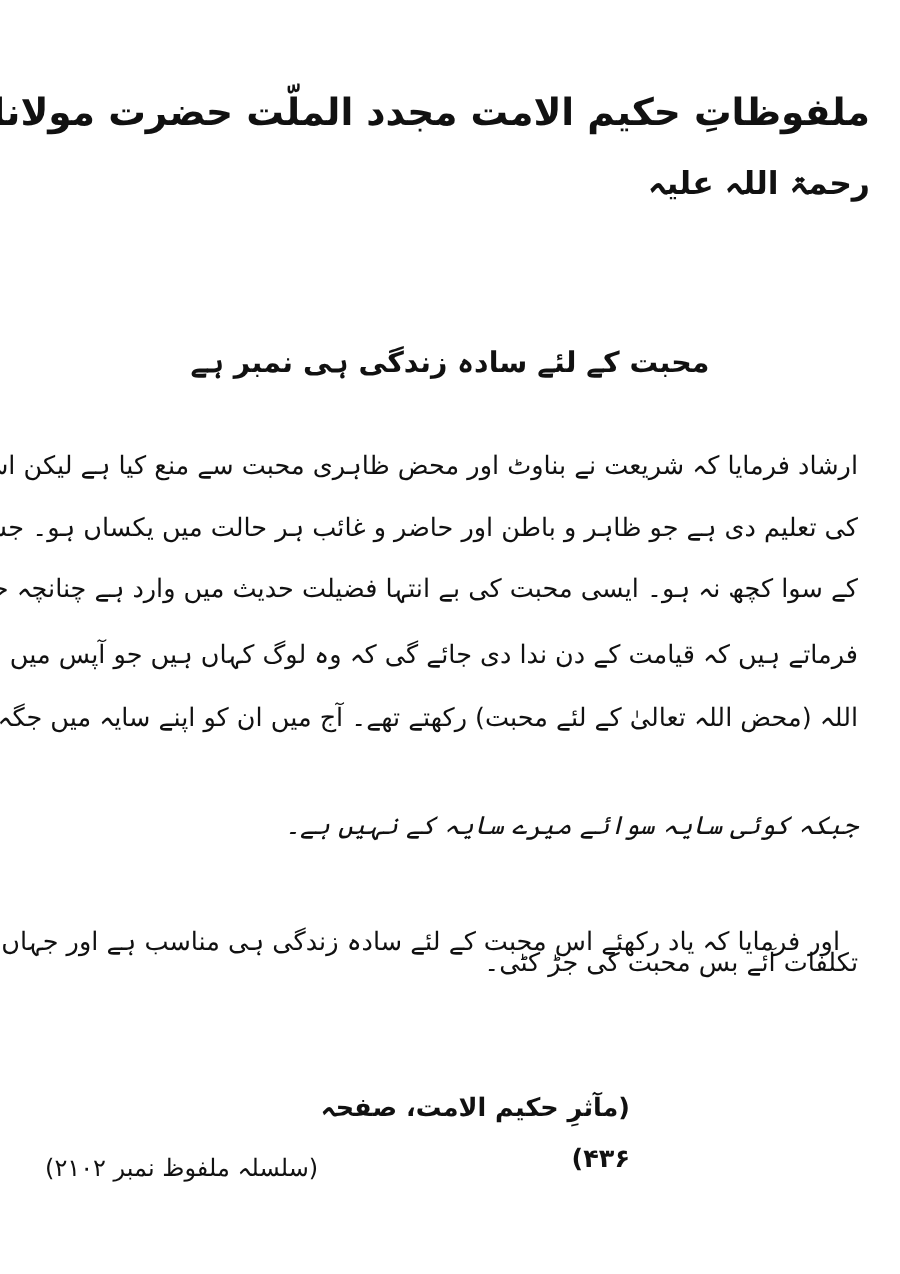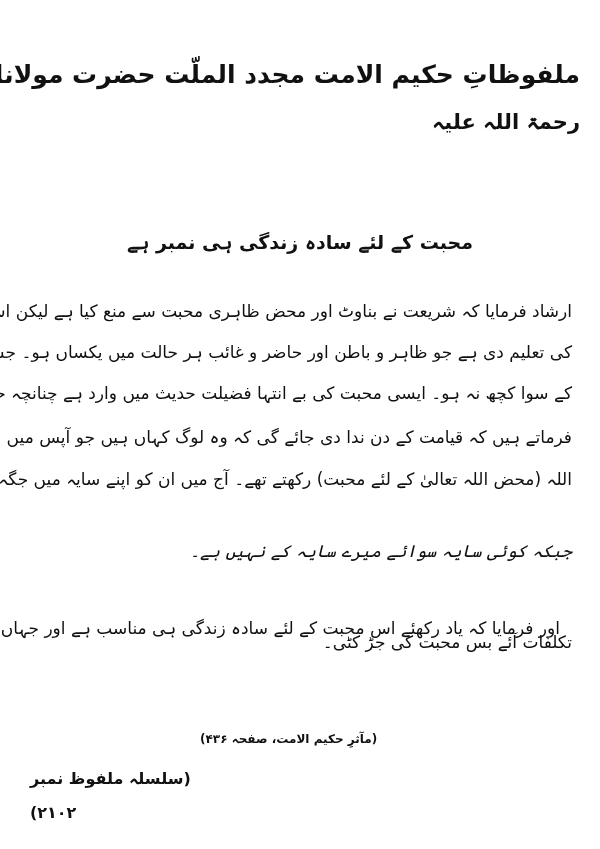--- a/index.html
+++ b/index.html
@@ -28,25 +28,25 @@
   .l1 { right: 28px; top: 294px; left: 28px; text-align: justify; text-align-last: justify; }
   .l2 { right: 28px; top: 335px; left: 28px; text-align: justify; text-align-last: justify; }
   .l3 { right: 28px; top: 376px; left: 28px; text-align: justify; text-align-last: justify; }
   .l4 { right: 28px; top: 420px; left: 28px; text-align: justify; text-align-last: justify; }
   .l5 { right: 28px; top: 462px; left: 28px; text-align: justify; text-align-last: justify; }
   .l6 { right: 28px; top: 534px; font-style: italic; }
   .l7 { right: 40px; top: 580px; left: 28px; text-align: justify; text-align-last: justify; margin-top: 31px; }
   .l8 { right: 28px; top: 594px; margin-top: 31px; }
   .ref1 {
     position: absolute; top: 722px; left: 200px; width: 220px;
-    text-align: left; font-size: 12px; line-height: 34px; font-weight: bold;
+    text-align: right; font-size: 17px; line-height: 34px; font-weight: bold;
   }
   .ref2 {
     position: absolute; top: 762px; left: 30px; width: 200px;
-    text-align: left; font-size: 16px; line-height: 34px; font-weight: bold;
+    text-align: left; font-size: 16px; line-height: 34px; font-weight: normal;
   }
 </style>
 </head>
 <body>
 
 <div class="page">
   <div class="title rtl">ملفوظاتِ حکیم الامت مجدد الملّت حضرت مولانا محمد اشرف علی تھانوی</div>
   <div class="title2 rtl">رحمۃ اللہ علیہ</div>
   <div class="subtitle rtl">محبت کے لئے سادہ زندگی ہی نمبر ہے</div>
 

